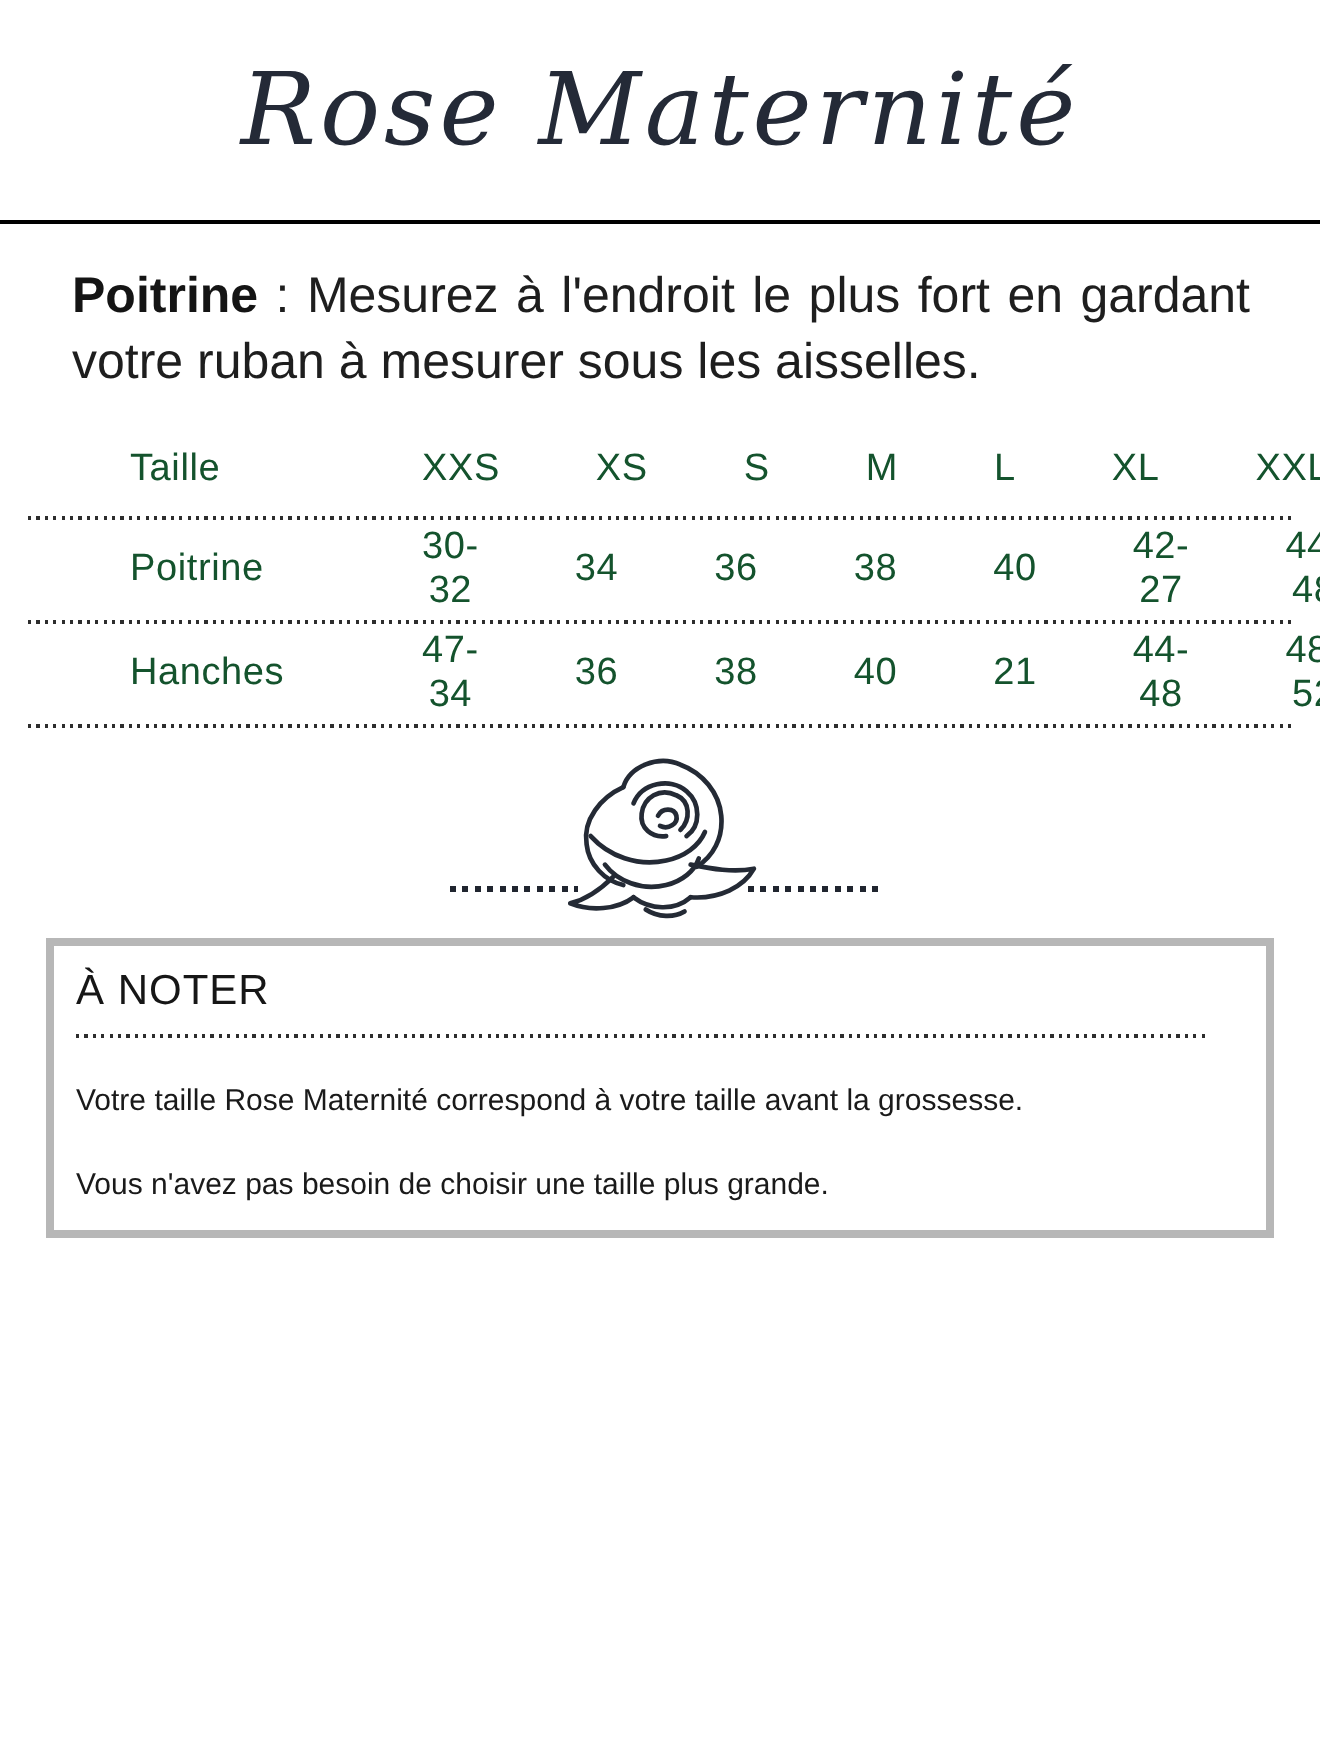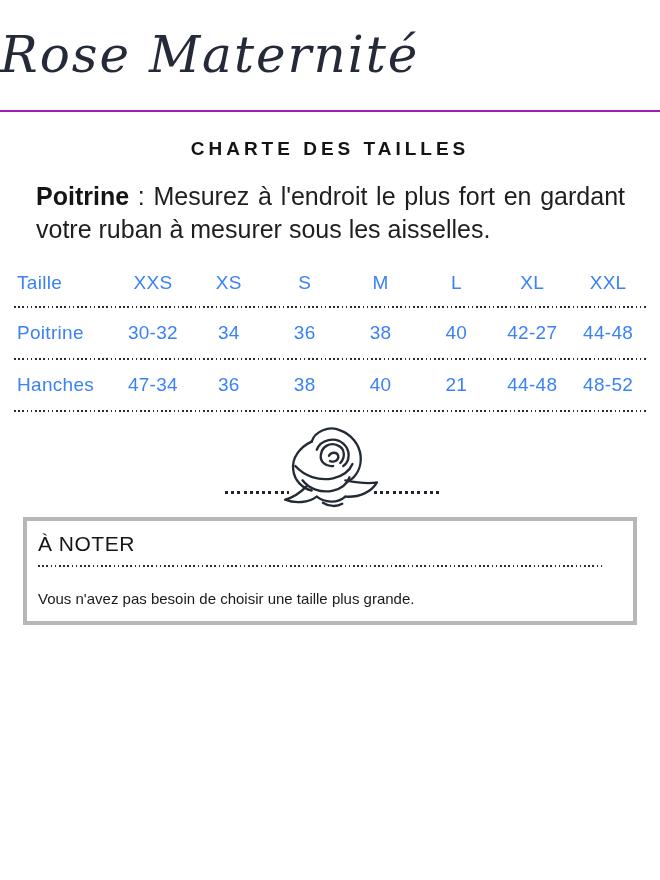--- a/index.html
+++ b/index.html
@@ -8,22 +8,22 @@
     background: #ffffff;
     font-family: "Liberation Sans", sans-serif;
     color: #1c1c1c;
     position: relative;
     overflow: hidden;
   }
 
   
   .brand-header {
     height: 110px;
-    display: flex; align-items: center; justify-content: flex-start;
-    border-bottom: 2px solid #a21caf;
+    display: flex; align-items: center; justify-content: center;
+    border-bottom: 2px solid #000000;
   }
   .logo {
     font-family: "DejaVu Serif", serif;
     font-style: italic;
     font-size: 50px;
     letter-spacing: 2px;
     color: #242a37;
   }
 
   
@@ -48,22 +48,23 @@
   .para .term { font-weight: bold; color: #141414; }
 
   
   .size-table { margin: 13px 14px 0 14px; }
   .t-row { display: flex; align-items: center; height: 50px; }
   .t-row.t-head { height: 47px; }
   .t-cell {
     flex: 1 1 0;
     text-align: center;
     font-size: 19px;
-    color: #3b82f6;
+    color: #14532d;
     letter-spacing: 0.3px;
+    margin-left: 48px;
   }
   .t-cell.t-label { flex: 0 0 98px; text-align: left; padding-left: 3px; }
   .dotted-sep {
     height: 2px;
     background-image: repeating-linear-gradient(to right, #2d2d2d 0 1.6px, transparent 1.6px 4.2px);
   }
 
   
   .rose-section { position: relative; height: 105px; }
   .rose-svg { position: absolute; left: 278px; top: 5px; width: 102px; height: 94px; }
@@ -100,21 +101,20 @@
 </style>
 </head>
 <body>
 
 <header class="brand-header">
   <div class="logo">Rose Maternité</div>
 </header>
 
 <main>
 
-  <h1 class="page-title">CHARTE DES TAILLES</h1>
 
   <p class="para"><span class="term">Poitrine</span><span> : Mesurez à l'endroit le plus fort en gardant votre ruban à mesurer sous les aisselles.</span></p>
 
 
   <section class="size-table">
     <div class="t-row t-head">
       <div class="t-cell t-label">Taille</div>
       <div class="t-cell">XXS</div>
       <div class="t-cell">XS</div>
       <div class="t-cell">S</div>
@@ -164,16 +164,17 @@
       <path d="M66 62 C 76 64, 87 66, 97 64 C 92 73, 80 79, 66 78"></path>
       <path d="M38 78 C 46 84, 58 85, 66 78"></path>
       <path d="M44 84 C 50 88, 58 88, 63 85"></path>
     </svg>
     <div class="flank-dots right"></div>
   </section>
 
   <section class="note-box">
     <h2 class="note-heading">À NOTER</h2>
     <div class="note-sep"></div>
+    <p class="note-item">Votre taille Rose Maternité correspond à votre taille avant la grossesse.</p>
     <p class="note-item">Vous n'avez pas besoin de choisir une taille plus grande.</p>
   </section>
 
 </main>
 
 </body></html>

